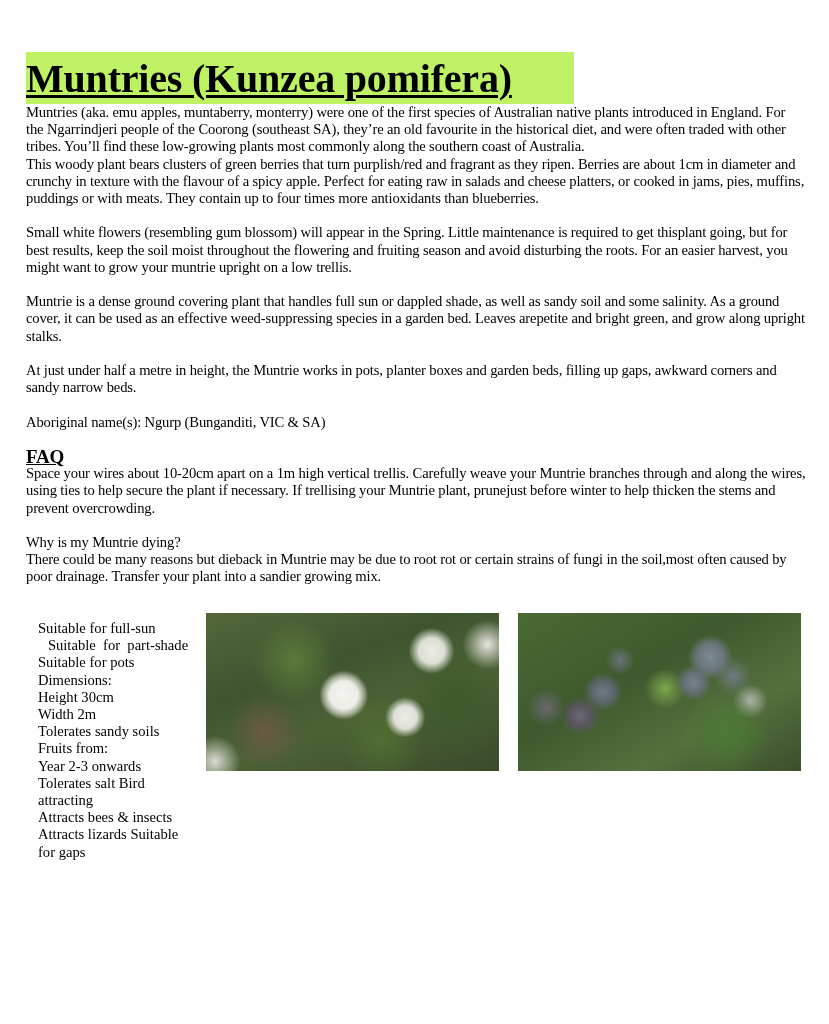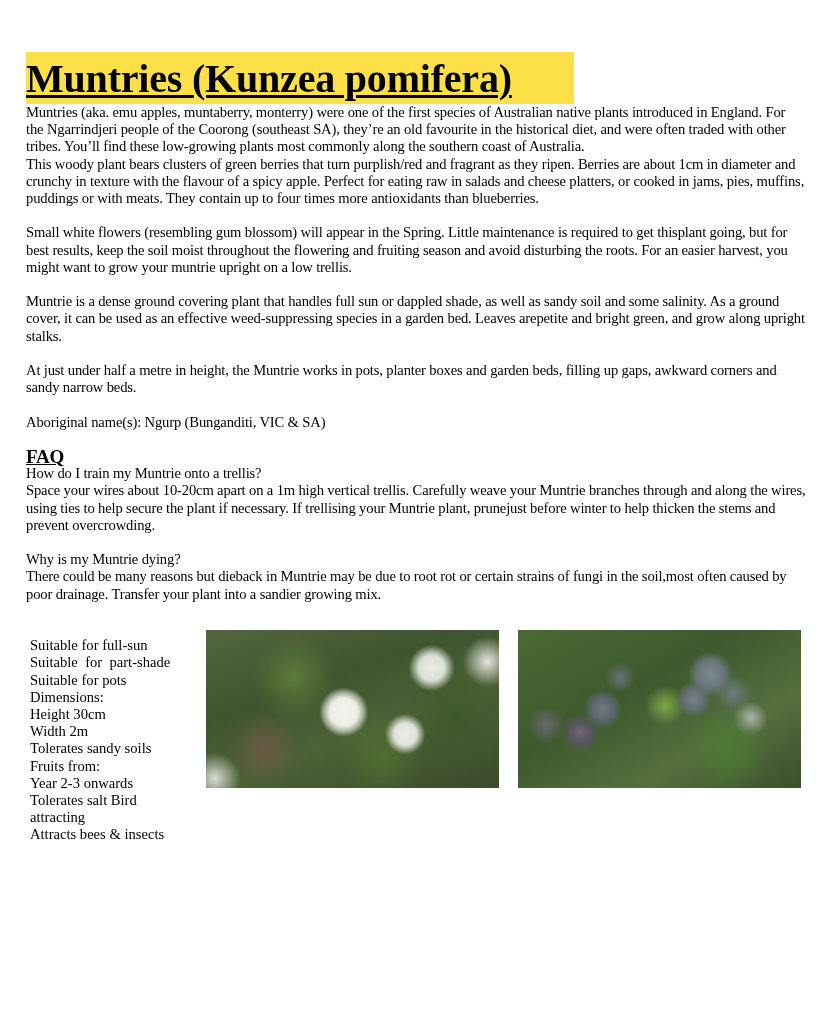--- a/index.html
+++ b/index.html
@@ -16,21 +16,21 @@
       color: #000000;
     }
     .page {
       position: absolute;
       left: 26px;
       top: 52px;
       width: 780px;
     }
     .title-wrap {
       display: inline-block;
-      background: #fde047;
+      background: #bef264;
       height: 52px;
       line-height: 54px;
       padding: 0 0 0 0;
       width: 548px;
     }
     .title {
       font-family: "Liberation Serif", "DejaVu Serif", serif;
       font-weight: bold;
       font-size: 40px;
       text-decoration: underline;
@@ -58,21 +58,21 @@
       font-size: 19px;
       line-height: 17.2px;
       margin: 0;
     }
     .quick-care {
       position: relative;
       height: 260px;
     }
     .qc-list {
       position: absolute;
-      left: 4px;
+      left: 12px;
       top: 17.2px;
       width: 160px;
       font-size: 14.6px;
       line-height: 17.2px;
       list-style: none;
       margin: 0;
       padding: 0;
     }
     .qc-list li {
       margin: 0;
@@ -136,39 +136,39 @@
     <p class="para">Muntrie is a dense ground covering plant that handles full sun or dappled shade, as well as sandy soil and some salinity. As a ground cover, it can be used as an effective weed-suppressing species in a garden bed. Leaves arepetite and bright green, and grow along upright stalks.</p>
     <div class="gap"></div>
     <p class="para">At just under half a metre in height, the Muntrie works in pots, planter boxes and garden beds, filling up gaps, awkward corners and sandy narrow beds.</p>
     <div class="gap"></div>
     <p class="para">Aboriginal name(s):  Ngurp (Bunganditi, VIC &amp; SA)</p>
     <div class="gap"></div>
   </div>
 
   <div class="body-text">
     <p class="heading">FAQ</p>
-    <p class="para">How do I train my Muntrie onto a trellis?</p>
     <p class="para">Space your wires about 10-20cm apart on a 1m high vertical trellis. Carefully weave your Muntrie branches through and along the wires, using ties to help secure the plant if necessary. If trellising your Muntrie plant, prunejust before winter to help thicken the stems and prevent overcrowding.</p>
     <div class="gap"></div>
     <p class="para">Why is my Muntrie dying?</p>
     <p class="para">There could be many reasons but dieback in Muntrie may be due to root rot or certain strains of fungi in the soil,most often caused by poor drainage. Transfer your plant into a sandier growing mix.</p>
     <div class="gap"></div>
   </div>
 
   <div class="quick-care">
     <ul class="qc-list">
       <li>Suitable for full-sun</li>
-      <li style="white-space: pre;">Suitable  for  part-shade</li>
+      <li style="white-space: pre; text-align: center;">Suitable  for  part-shade</li>
       <li>Suitable for pots</li>
       <li>Dimensions:</li>
       <li>Height 30cm</li>
       <li>Width 2m</li>
       <li>Tolerates sandy soils</li>
       <li>Fruits from:</li>
       <li>Year 2-3 onwards</li>
       <li>Tolerates salt Bird attracting</li>
       <li>Attracts bees &amp; insects</li>
+      <li>Attracts lizards Suitable for gaps</li>
     </ul>
     <div class="photo photo-flowers" title="white muntrie flowers among green foliage"></div>
     <div class="photo photo-berries" title="clusters of grey-green muntrie berries"></div>
   </div>
 
 </div>
 
 </body></html>

